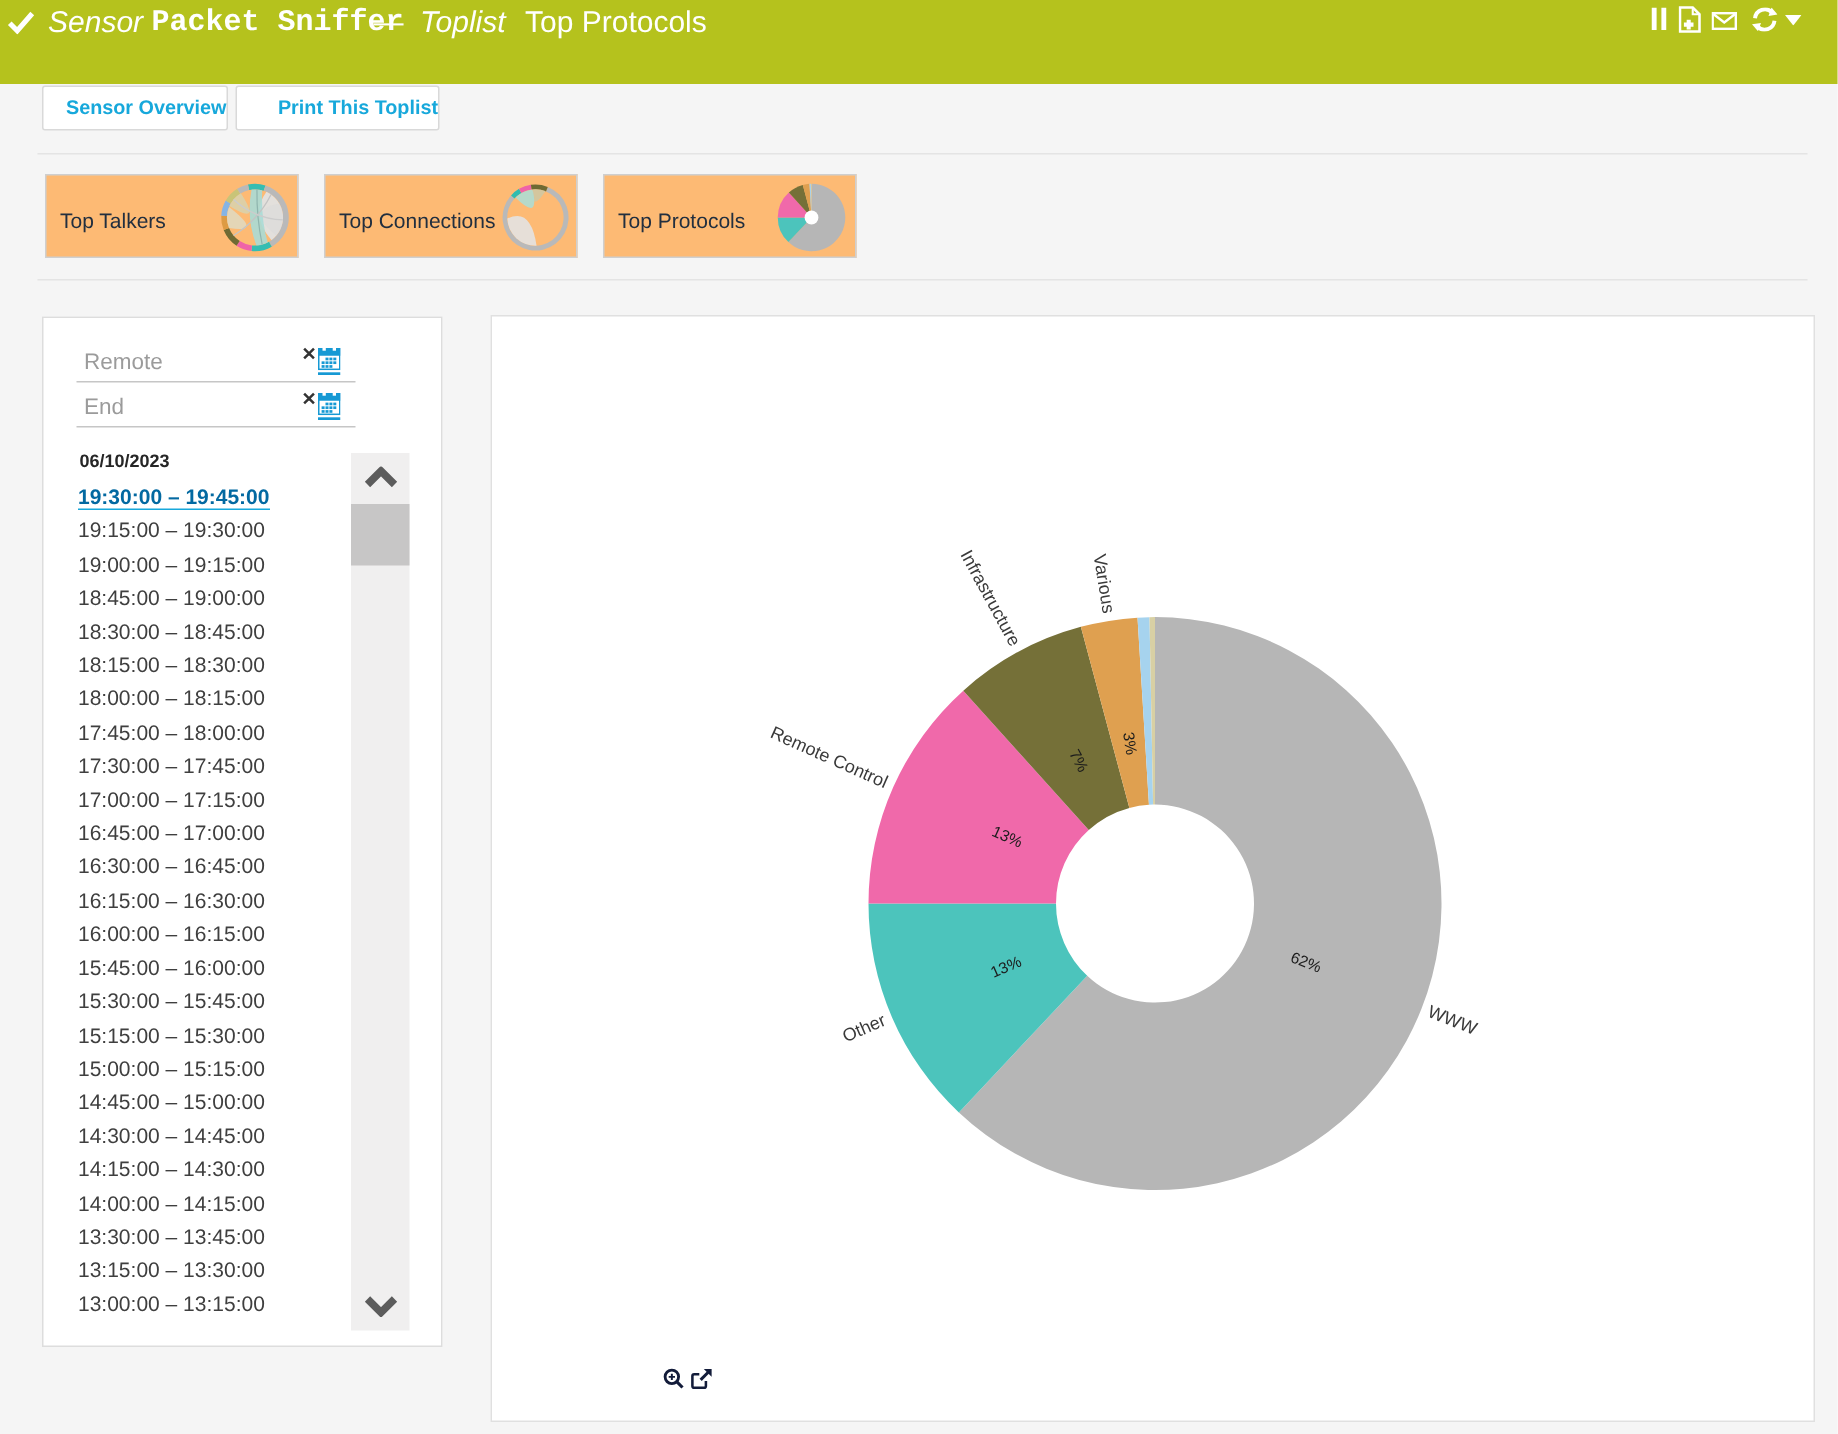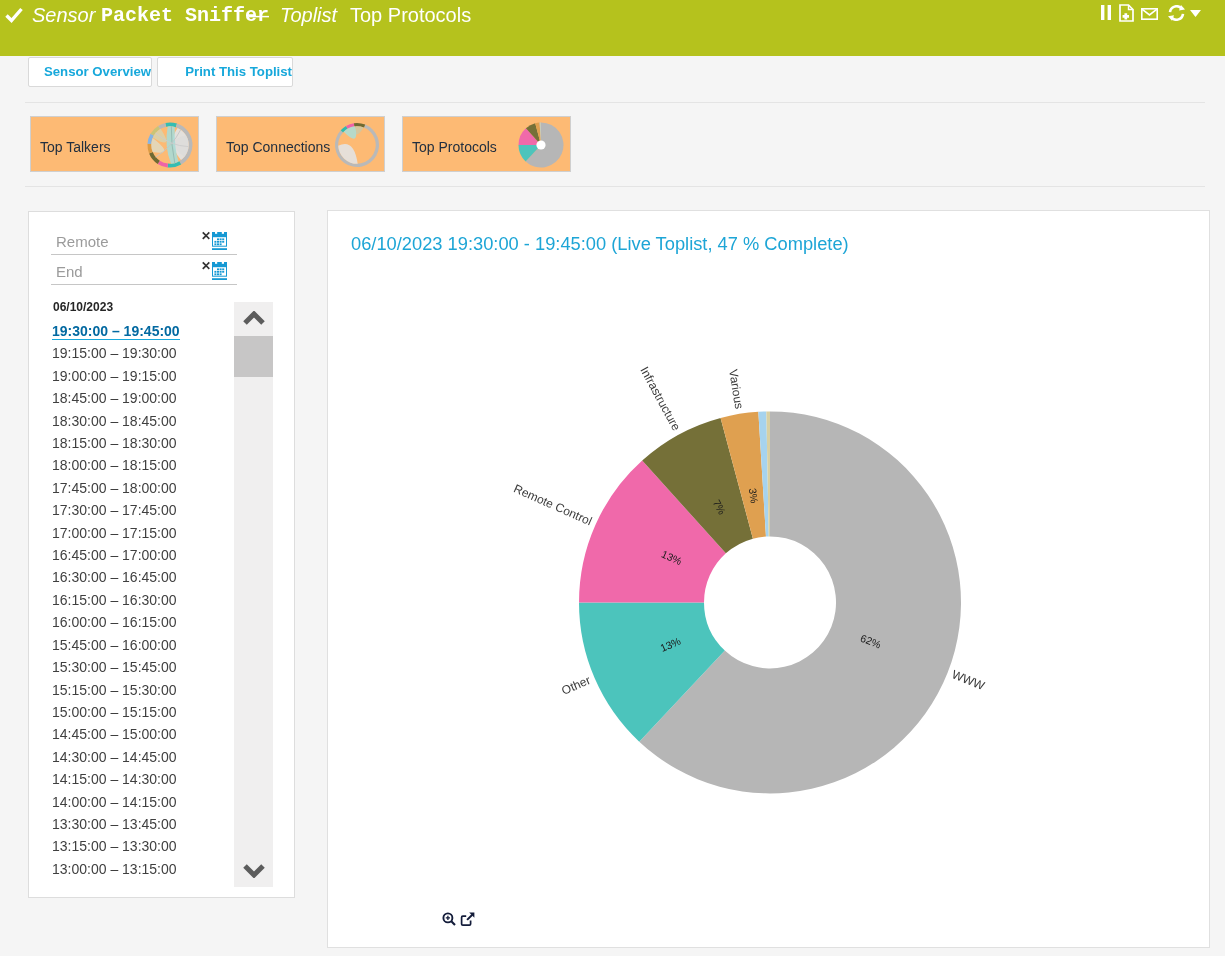--- a/index.html
+++ b/index.html
@@ -194,21 +194,20 @@
   <div id="scrollthumb"></div>
   <svg class="abs" style="left:214px;top:99px" width="22" height="14" viewBox="0 0 22 14">
       <path d="M2 12 L11 3 L20 12" stroke="#5c5c5c" stroke-width="5" fill="none"></path>
     </svg>
   <svg class="abs" style="left:214px;top:652px" width="22" height="14" viewBox="0 0 22 14">
       <path d="M2 2 L11 11 L20 2" stroke="#5c5c5c" stroke-width="5" fill="none"></path>
     </svg>
 </div>
 
 <div id="maincard">
-  <div id="title">06/10/2023 19:30:00 - 19:45:00 (Live Toplist, 47 % Complete)</div>
   <svg class="abs" style="left:0;top:0" width="883" height="738" viewBox="0 0 883 738">
 <path d="M442.00 200.40A191.0 191.0 0 1 1 311.25 530.63L396.82 439.51A66.0 66.0 0 1 0 442.00 325.40Z" fill="#b6b6b6"></path>
 <path d="M311.25 530.63A191.0 191.0 0 0 1 251.00 391.40L376.00 391.40A66.0 66.0 0 0 0 396.82 439.51Z" fill="#4cc4bc"></path>
 <path d="M251.00 391.40A191.0 191.0 0 0 1 314.20 249.46L397.84 342.35A66.0 66.0 0 0 0 376.00 391.40Z" fill="#f069aa"></path>
 <path d="M314.20 249.46A191.0 191.0 0 0 1 392.57 206.91L424.92 327.65A66.0 66.0 0 0 0 397.84 342.35Z" fill="#757038"></path>
 <path d="M392.57 206.91A191.0 191.0 0 0 1 430.34 200.76L437.97 325.52A66.0 66.0 0 0 0 424.92 327.65Z" fill="#dfa050"></path>
 <path d="M430.34 200.76A191.0 191.0 0 0 1 438.33 200.44L440.73 325.41A66.0 66.0 0 0 0 437.97 325.52Z" fill="#a6d3ee"></path>
 <path d="M438.33 200.44A191.0 191.0 0 0 1 442.00 200.40L442.00 325.40A66.0 66.0 0 0 0 440.73 325.41Z" fill="#d8d0a4"></path>
 <text transform="translate(542.4 431.2) rotate(21.6)" text-anchor="middle" dominant-baseline="middle" font-size="10.5" fill="#1c1c1c">62%</text>
 <text transform="translate(342.9 434.3) rotate(-23.4)" text-anchor="middle" dominant-baseline="middle" font-size="10.5" fill="#1c1c1c">13%</text>

